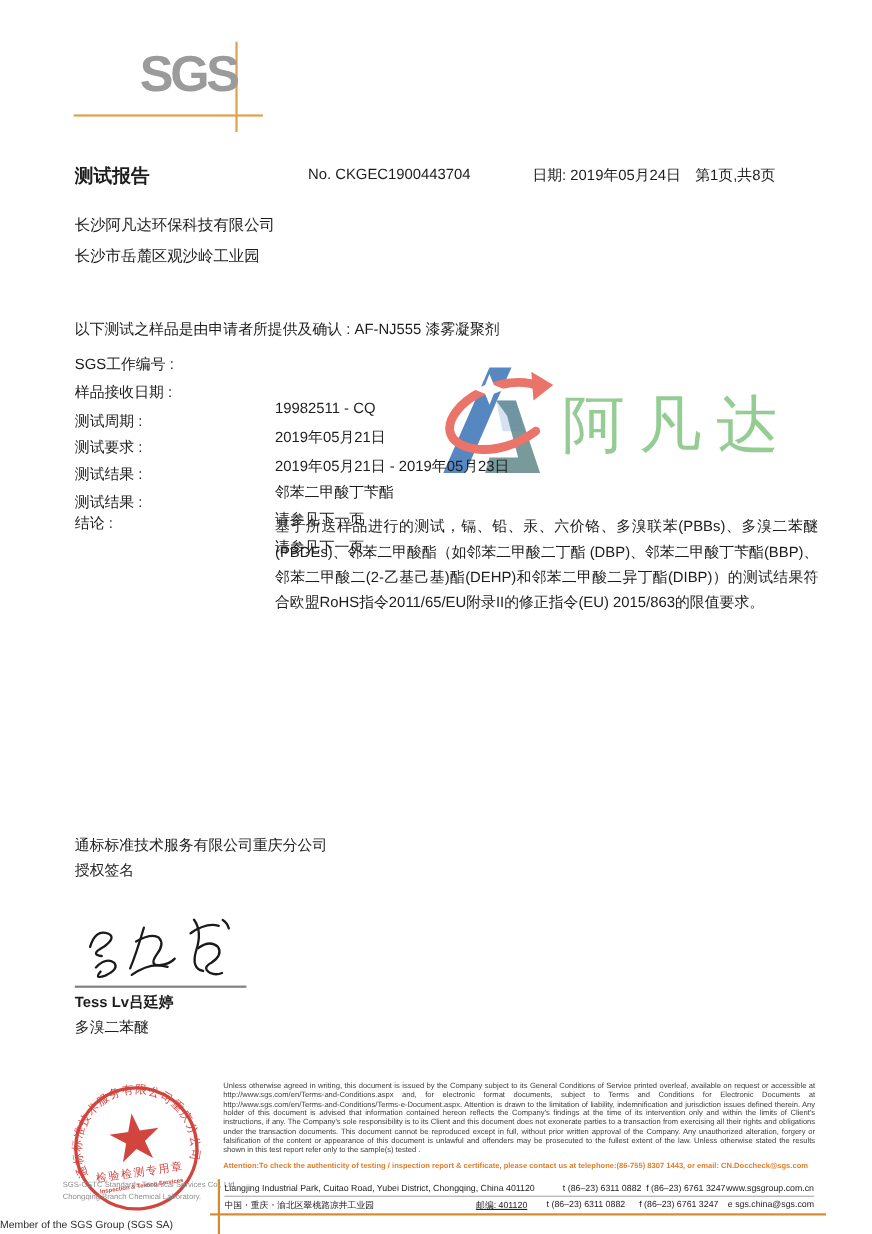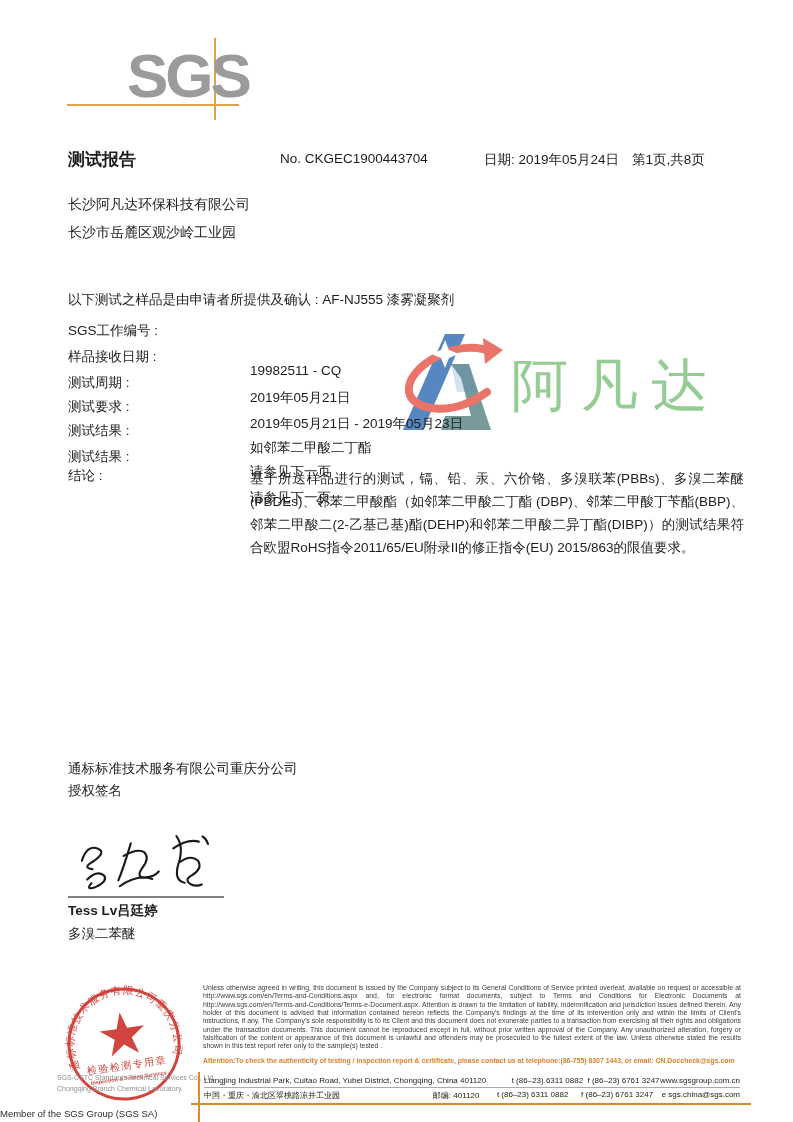--- a/index.html
+++ b/index.html
@@ -1,21 +1,21 @@
 <!DOCTYPE html>
 <html><head>
 <meta charset="utf-8">
 <style>
   * { margin:0; padding:0; box-sizing:border-box; }
   body { background:#e8e8e8; font-family:"Liberation Sans","DejaVu Sans",sans-serif; }
   .page { position:relative; width:793px; height:1122px; margin:0 auto; background:#ffffff; overflow:hidden; color:#1d1d1d; }
 
   
   .sgs-logo { position:absolute; left:67px; top:36px; width:180px; height:100px; }
-  .sgs-letters { position:absolute; left:60px; top:4px; font-size:62px; font-weight:bold; color:#9b9b9b; letter-spacing:-3px; font-family:"Liberation Sans",sans-serif; }
+  .sgs-letters { position:absolute; left:60px; top:4px; font-size:46px; font-weight:bold; color:#9b9b9b; letter-spacing:-3px; font-family:"Liberation Sans",sans-serif; }
   .logo-hline { position:absolute; left:0; top:68px; width:172px; height:2px; background:#e0a14b; }
   .logo-vline { position:absolute; left:147px; top:2px; width:2px; height:82px; background:#e0a14b; }
 
   
   .title-row { position:absolute; left:0; top:148px; width:777px; height:24px; }
   .doc-title { position:absolute; left:68px; top:0; font-size:17px; font-weight:bold; }
   .report-no { position:absolute; left:280px; top:3px; font-size:13.5px; }
   .report-date { position:absolute; left:484px; top:3px; font-size:13.5px; }
   .page-info { position:absolute; left:632px; top:3px; font-size:13.5px; }
 
@@ -50,21 +50,21 @@
   .lab-line1 { position:absolute; left:57px; top:1074px; font-size:7px; color:#8f8f8f; white-space:nowrap; }
   .lab-line2 { position:absolute; left:57px; top:1085px; font-size:7px; color:#8f8f8f; white-space:nowrap; }
 
   .legal-text { position:absolute; left:203px; top:984px; width:538px; font-size:6.9px; line-height:8.35px; color:#3c3c3c; text-align:justify; }
   .attention-text { position:absolute; left:203px; top:1057px; width:538px; font-size:6.9px; line-height:8.3px; color:#de7e2a; font-weight:bold; }
 
   .addr-row1 { position:absolute; left:204px; top:1076px; width:536px; font-size:8px; color:#222; display:flex; white-space:nowrap; }
   .addr-row2 { position:absolute; left:204px; top:1090px; width:536px; font-size:8px; color:#222; display:flex; white-space:nowrap; }
   .addr-divider { position:absolute; left:204px; top:1087px; width:536px; height:1px; background:#aaaaaa; }
   .addr-row1 span, .addr-row2 span { display:inline-block; }
-  .a-main { width:250px; } .a-zip { width:70px; } .a-t { width:92px; } .a-f { width:88px; }
+  .a-main { width:250px; } .a-zip { width:70px;text-decoration:underline; } .a-t { width:92px; } .a-f { width:88px; }
 
   .foot-vline { position:absolute; left:198px; top:1072px; width:2px; height:50px; background:#d98a2c; }
   .foot-hline { position:absolute; left:191px; top:1103px; width:560px; height:2px; background:#d98a2c; }
   .member-line { position:absolute; left:0; top:1108px; width:741px; font-size:9.5px; color:#2c2c2c; }
 </style>
 </head>
 <body>
 
 <div class="page">
 
@@ -111,21 +111,21 @@
     <div class="info-row" style="top:348px">
       <span class="lbl">样品接收日期 :</span>
       <span class="val">2019年05月21日</span>
     </div>
     <div class="info-row" style="top:374px">
       <span class="lbl">测试周期 :</span>
       <span class="val">2019年05月21日 - 2019年05月23日</span>
     </div>
     <div class="info-row" style="top:398px">
       <span class="lbl">测试要求 :</span>
-      <span class="val">如邻苯二甲酸二丁酯</span>
+      <span class="val">邻苯二甲酸丁苄酯</span>
     </div>
     <div class="info-row" style="top:422px">
       <span class="lbl">测试结果 :</span>
       <span class="val">请参见下一页</span>
     </div>
     <div class="info-row" style="top:448px">
       <span class="lbl">测试结果 :</span>
       <span class="val">请参见下一页</span>
     </div>
 

